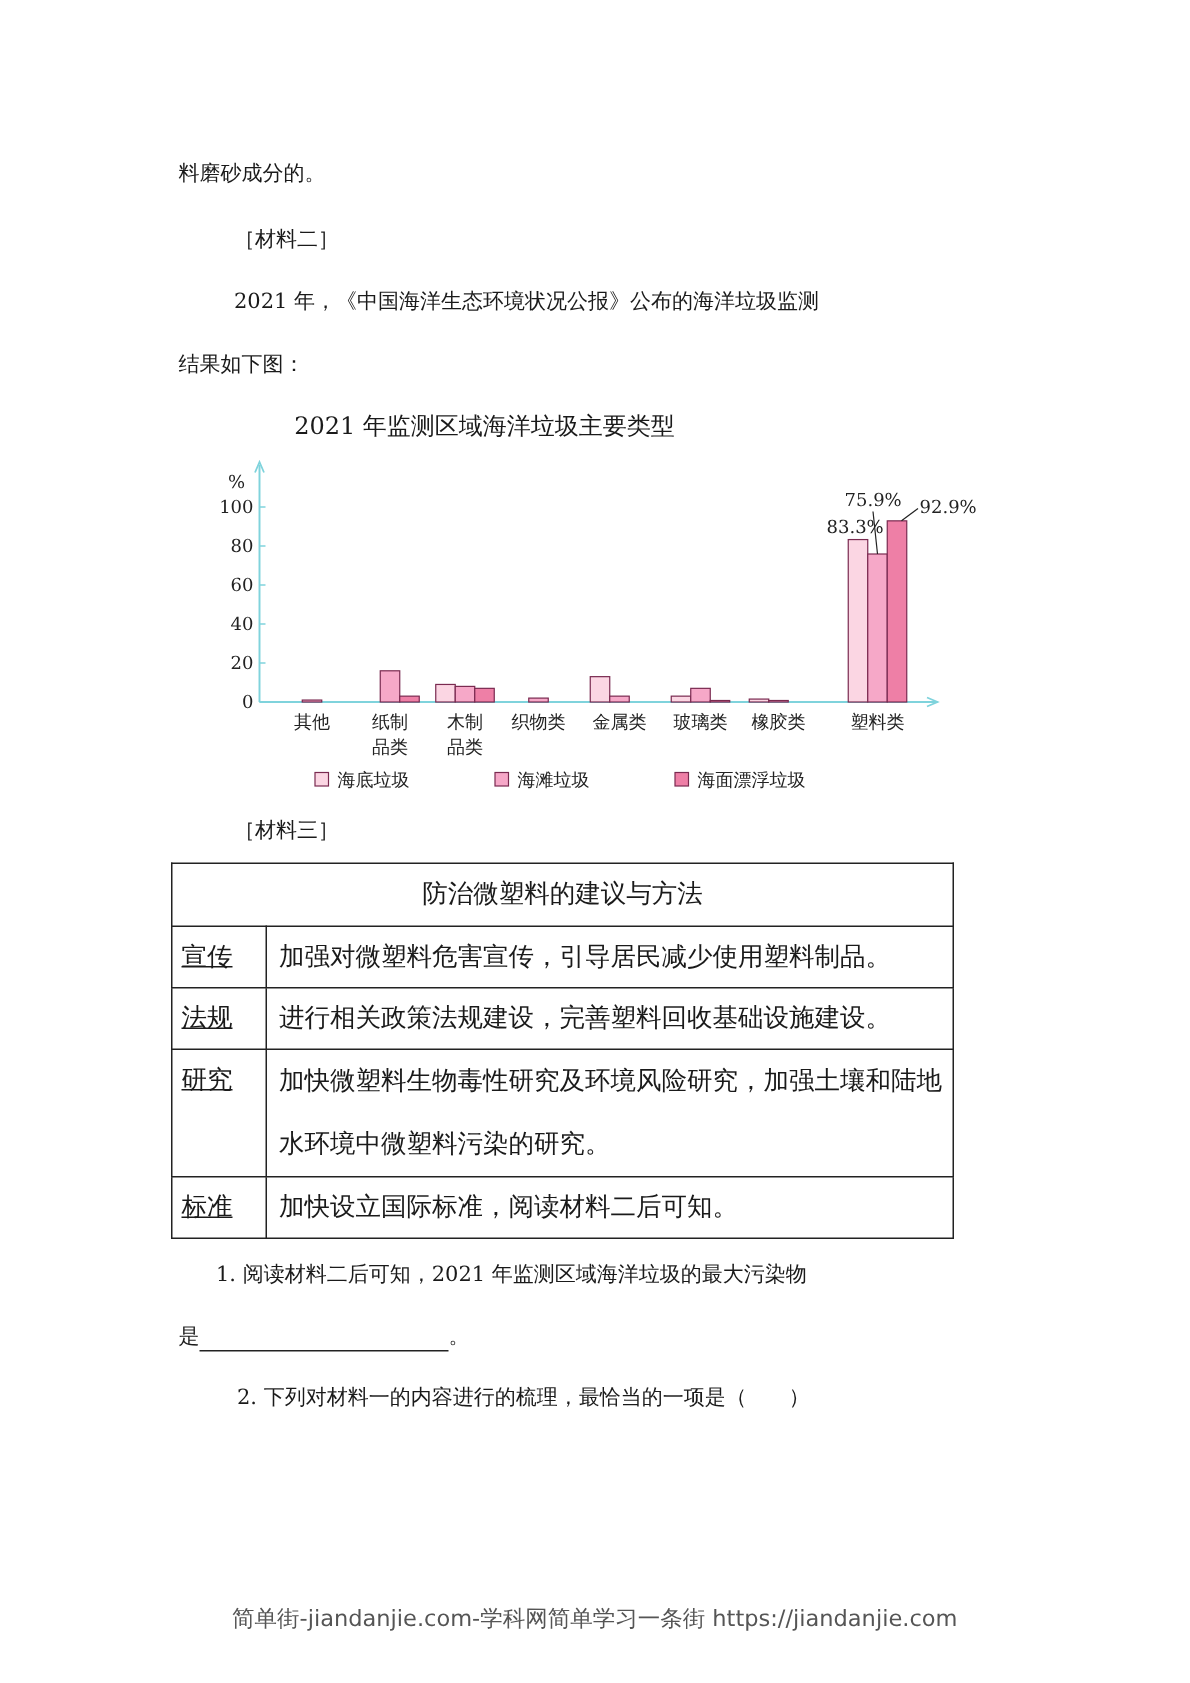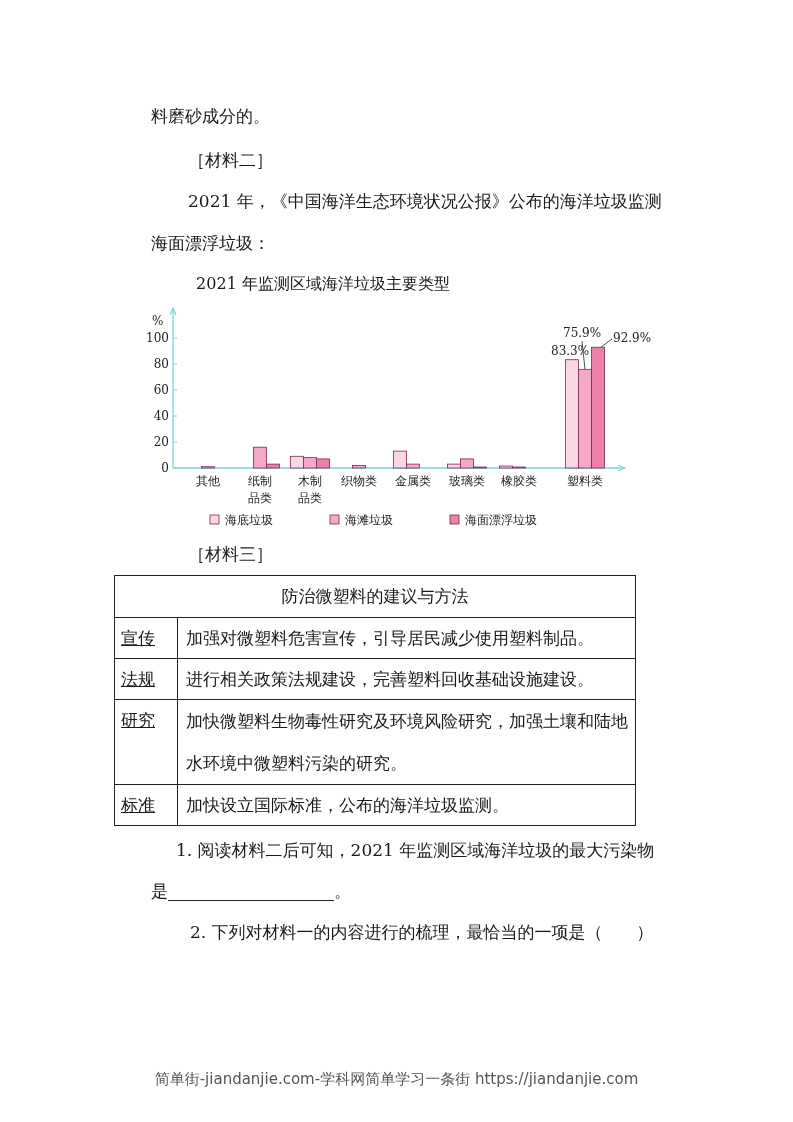--- a/index.html
+++ b/index.html
@@ -1,37 +1,37 @@
 <!DOCTYPE html>
 <html><head>
 <meta charset="utf-8">
 <style>
   html, body { margin: 0; padding: 0; background: #ffffff; }
   body { width: 793px; height: 1122px; position: relative; overflow: hidden;
          font-family: "DejaVu Serif", "Liberation Serif", serif; color: #1a1a1a; }
-  .p { position: absolute; font-size: 17px; line-height: 20px; white-space: nowrap; margin-left: 32px; }
+  .p { position: absolute; font-size: 14px; line-height: 20px; white-space: nowrap; }
   .chart-title { position: absolute; left: 0; width: 646px; top: 274px; text-align: center; font-size: 16px; }
   .chart { position: absolute; left: 140px; top: 305px; width: 520px; height: 230px; }
   .chart svg text { font-family: "DejaVu Serif", "Liberation Serif", serif; }
   table.advice { position: absolute; left: 114px; top: 575px; width: 522px; border-collapse: collapse; font-size: 17px; }
   table.advice td { border: 1.2px solid #222; padding: 0 6px; vertical-align: top; }
   table.advice td.hdr { text-align: center; height: 41px; line-height: 41px; }
   table.advice td.k { width: 50px; line-height: 40px; text-decoration: underline; }
   table.advice td.v { line-height: 40px; padding-left: 8px; white-space: normal; }
   .blank { display: inline-block; width: 166px; border-bottom: 1.3px solid #222; height: 18px; vertical-align: bottom; }
   .footer { position: absolute; left: 0; width: 793px; top: 1070px; text-align: center; font-size: 15px;
             font-family: "DejaVu Sans", "Liberation Sans", sans-serif; color: #555; }
 </style>
 </head>
 <body>
 
 <div class="p" style="left:119px;top:106px;">料磨砂成分的。</div>
 <div class="p" style="left:156px;top:150px;">［材料二］</div>
 <div class="p" style="left:156px;top:191px;">2021 年，《中国海洋生态环境状况公报》公布的海洋垃圾监测</div>
-<div class="p" style="left:119px;top:233px;">海面漂浮垃圾：</div>
+<div class="p" style="left:119px;top:233px;">结果如下图：</div>
 
 <div class="chart-title">2021 年监测区域海洋垃圾主要类型</div>
 
 <div class="chart">
   <svg id="chart-svg" width="520" height="230" viewBox="0 0 520 230">
       <line x1="33" y1="163" x2="33" y2="5" stroke="#7fd3dc" stroke-width="1.3"></line>
       <path d="M30,10 L33,3 L36,10" fill="none" stroke="#7fd3dc" stroke-width="1.2"></path>
       <line x1="33" y1="163" x2="485" y2="163" stroke="#7fd3dc" stroke-width="1.3"></line>
       <path d="M478,160 L485,163 L478,166" fill="none" stroke="#7fd3dc" stroke-width="1.2"></path>
       <text x="12" y="20" font-size="12" fill="#222">%</text>
@@ -102,21 +102,21 @@
   <tr>
     <td class="k">法规</td>
     <td class="v">进行相关政策法规建设，完善塑料回收基础设施建设。</td>
   </tr>
   <tr>
     <td class="k" style="height:84px;">研究</td>
     <td class="v" style="line-height:42px;">加快微塑料生物毒性研究及环境风险研究，加强土壤和陆地水环境中微塑料污染的研究。</td>
   </tr>
   <tr>
     <td class="k">标准</td>
-    <td class="v">加快设立国际标准，公布的海洋垃圾监测。</td>
+    <td class="v">加快设立国际标准，阅读材料二后可知。</td>
   </tr>
 </tbody>
   </table>
 
 <div class="p" style="left:144px;top:840px;">1.  阅读材料二后可知，2021 年监测区域海洋垃圾的最大污染物</div>
 <div class="p" style="left:119px;top:881px;">
   <span>是</span><span class="blank"></span><span>。</span>
 </div>
 <div class="p" style="left:158px;top:922px;">2.  下列对材料一的内容进行的梳理，最恰当的一项是（　　）</div>
 

